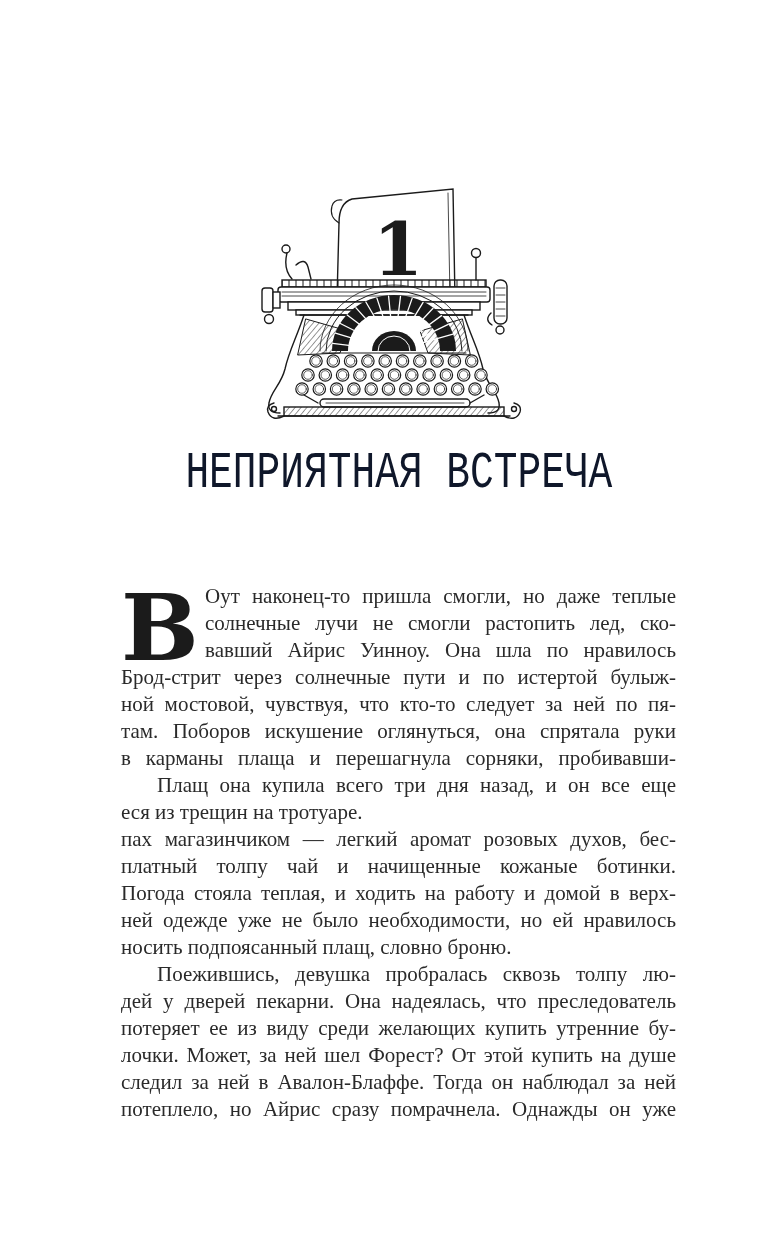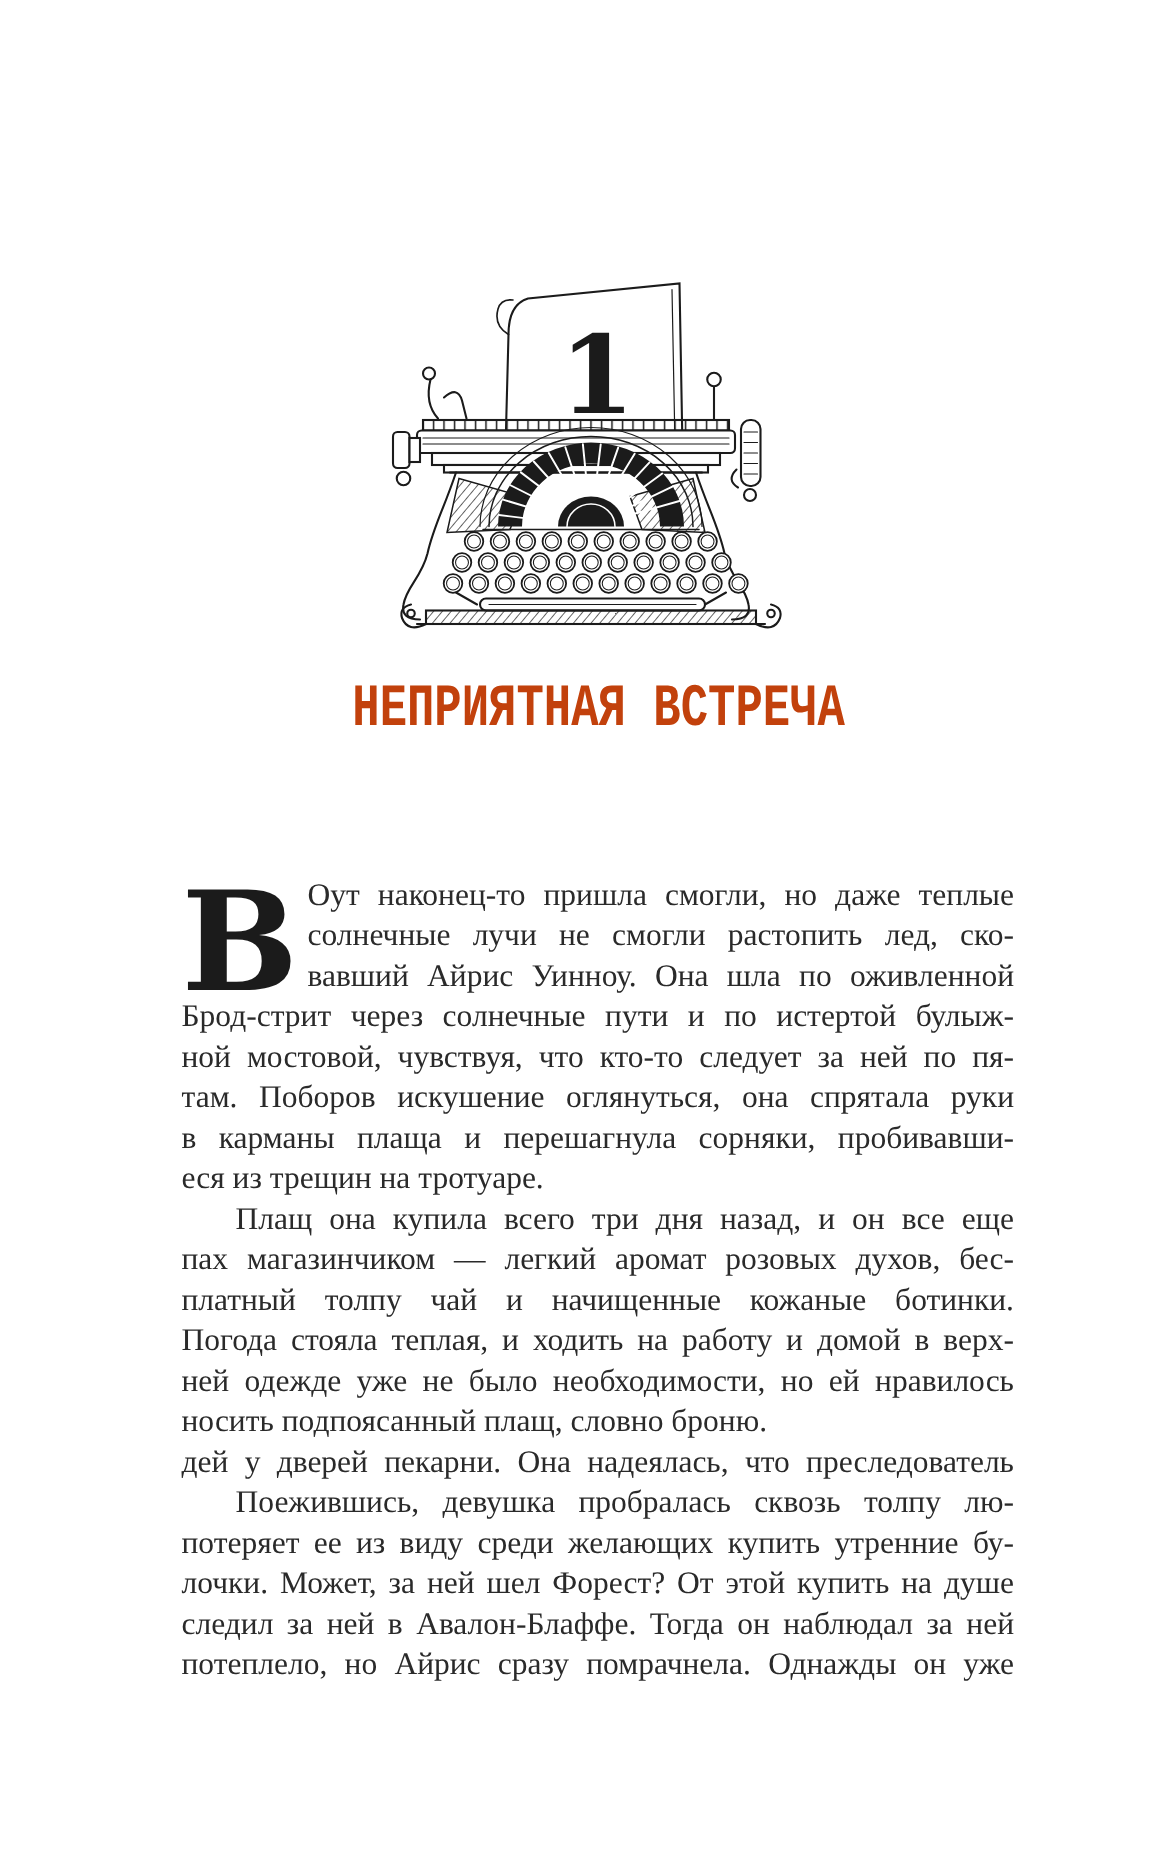--- a/index.html
+++ b/index.html
@@ -11,22 +11,22 @@
     font-family:"Liberation Serif","DejaVu Serif",serif;
   }
   .illustration{
     position:absolute;top:185px;left:258px;width:280px;height:240px;
   }
   .illustration svg{display:block;width:280px;height:240px;}
   .chapter-title{
     position:absolute;top:448px;left:29px;width:740px;
     text-align:center;white-space:nowrap;
     font-family:"Liberation Mono","DejaVu Sans Mono",monospace;
-    font-weight:700;font-size:40px;line-height:52px;
-    color:#c2410c;
+    font-weight:400;font-size:52px;line-height:52px;
+    color:#0f172a;
   }
   .chapter-title .inner{display:inline-block;transform:scaleX(0.76);transform-origin:50% 50%;}
   .text-block{
     position:absolute;top:583px;left:121px;width:555px;
     font-size:21px;line-height:27px;color:#2a2a2a;
   }
   .dropcap{
     float:left;width:66px;height:71px;margin:10px 18px 0 0;
     font-family:"DejaVu Serif","Liberation Serif",serif;
     font-weight:700;font-size:92px;line-height:71px;
@@ -200,33 +200,33 @@
 
   <div class="chapter-title">
     <span class="inner">НЕПРИЯТНАЯ ВСТРЕЧА</span>
   </div>
 
   <div class="text-block">
     <span class="dropcap">В</span>
 
   <div class="line">Оут наконец-то пришла смогли, но даже теплые</div>
       <div class="line">солнечные лучи не смогли растопить лед, ско-</div>
-      <div class="line">вавший Айрис Уинноу. Она шла по оживленной</div>
+      <div class="line">вавший Айрис Уинноу. Она шла по нравилось</div>
       <div class="line">Брод-стрит через солнечные пути и по истертой булыж-</div>
       <div class="line">ной мостовой, чувствуя, что кто-то следует за ней по пя-</div>
       <div class="line">там. Поборов искушение оглянуться, она спрятала руки</div>
       <div class="line">в карманы плаща и перешагнула сорняки, пробивавши-</div>
+      <div class="line indent">Плащ она купила всего три дня назад, и он все еще</div>
       <div class="line para-end">еся из трещин на тротуаре.</div>
-      <div class="line indent">Плащ она купила всего три дня назад, и он все еще</div>
       <div class="line">пах магазинчиком — легкий аромат розовых духов, бес-</div>
       <div class="line">платный толпу чай и начищенные кожаные ботинки.</div>
       <div class="line">Погода стояла теплая, и ходить на работу и домой в верх-</div>
       <div class="line">ней одежде уже не было необходимости, но ей нравилось</div>
       <div class="line para-end">носить подпоясанный плащ, словно броню.</div>
+      <div class="line indent">Поежившись, девушка пробралась сквозь толпу лю-</div>
       <div class="line">дей у дверей пекарни. Она надеялась, что преследователь</div>
-      <div class="line indent">Поежившись, девушка пробралась сквозь толпу лю-</div>
       <div class="line">потеряет ее из виду среди желающих купить утренние бу-</div>
       <div class="line">лочки. Может, за ней шел Форест? От этой купить на душе</div>
       <div class="line">следил за ней в Авалон-Блаффе. Тогда он наблюдал за ней</div>
       <div class="line">потеплело, но Айрис сразу помрачнела. Однажды он уже</div>
     </div>
 
 </div>
 
 </body></html>

